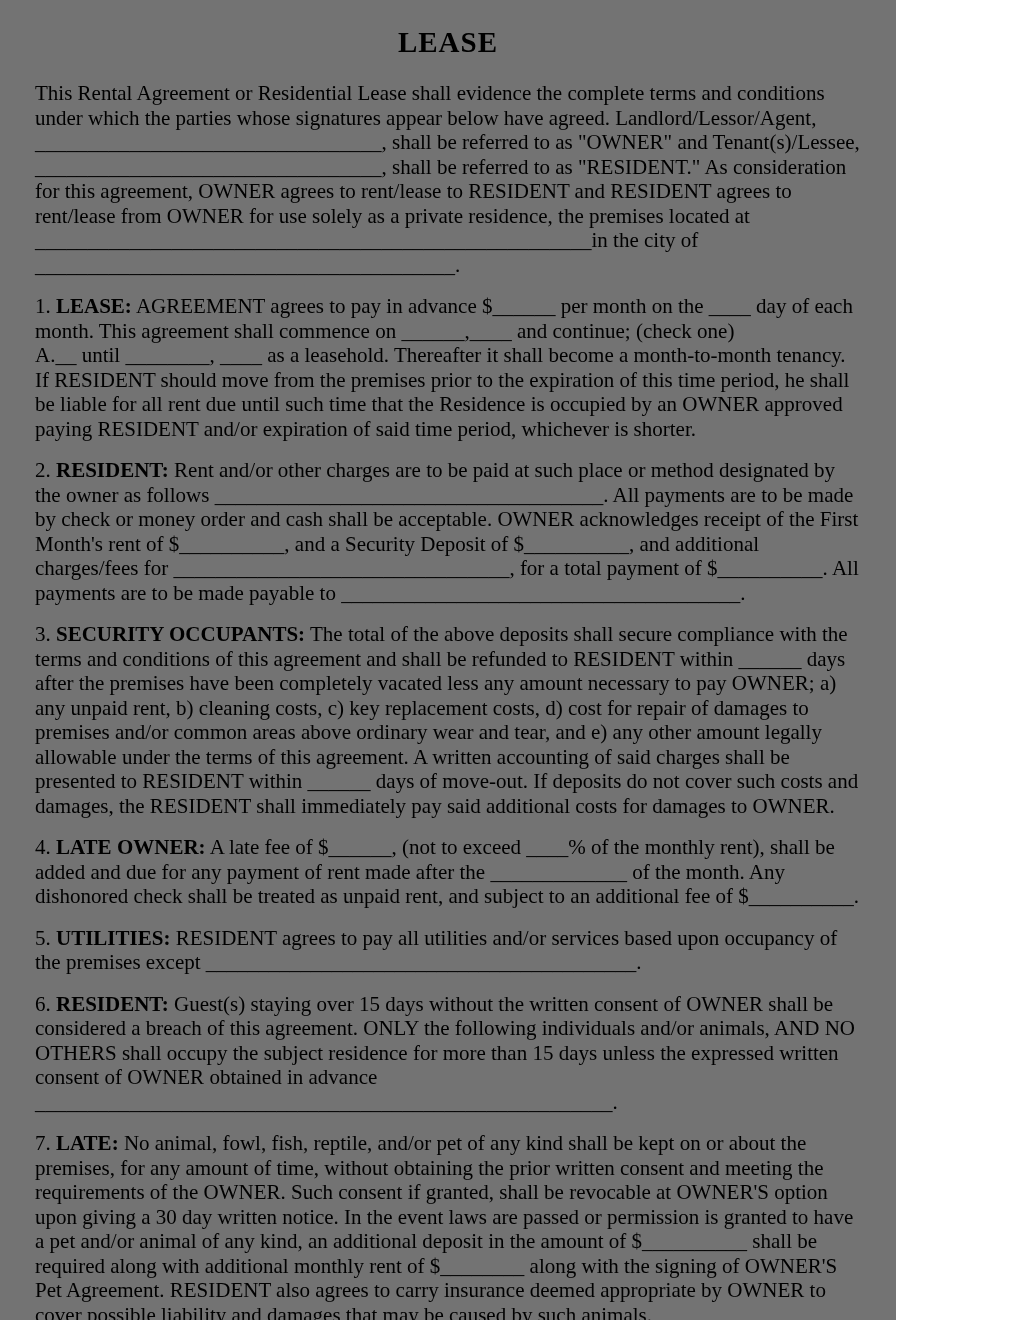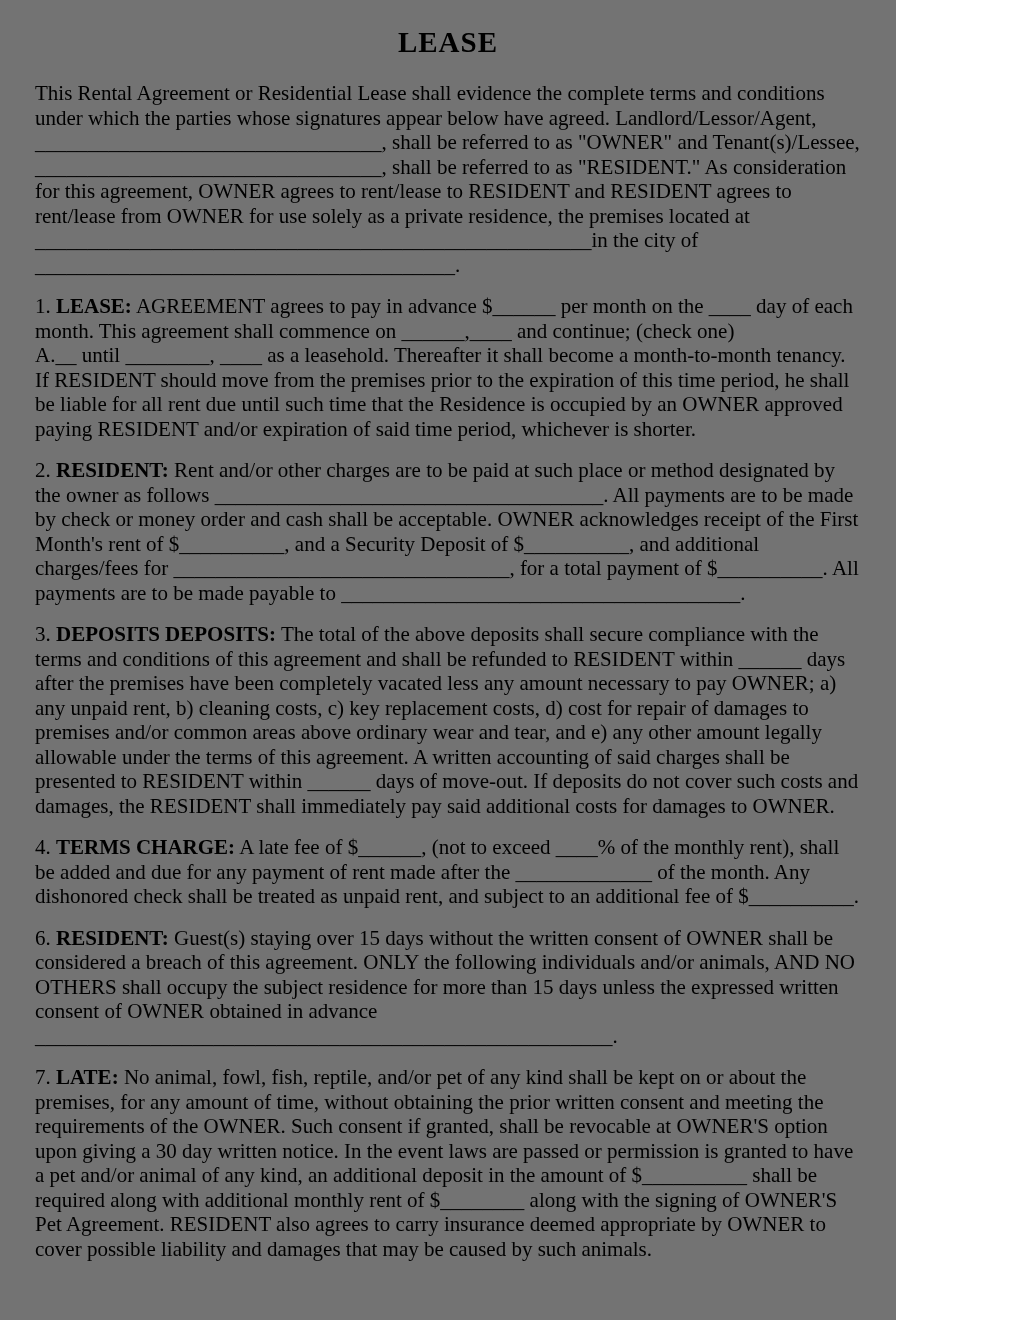--- a/index.html
+++ b/index.html
@@ -69,33 +69,40 @@
     <div class="para">
       <span>2.</span>
       <span class="sec-heading">RESIDENT:</span>
       <span>Rent and/or other charges are to be paid at such place or method designated by the owner as follows _____________________________________. All payments are to be made by check or money order and cash shall be acceptable. OWNER acknowledges receipt of the First Month's rent of $__________, and a Security Deposit of $__________, and additional charges/fees for ________________________________, for a total payment of $__________. All payments are to be made payable to ______________________________________.</span>
     </div>
   </div>
 
   <div class="section body-text">
     <div class="para">
       <span>3.</span>
-      <span class="sec-heading">DEPOSITS DEPOSITS:</span>
+      <span class="sec-heading">SECURITY OCCUPANTS:</span>
       <span>The total of the above deposits shall secure compliance with the terms and conditions of this agreement and shall be refunded to RESIDENT within ______ days after the premises have been completely vacated less any amount necessary to pay OWNER; a) any unpaid rent, b) cleaning costs, c) key replacement costs, d) cost for repair of damages to premises and/or common areas above ordinary wear and tear, and e) any other amount legally allowable under the terms of this agreement. A written accounting of said charges shall be presented to RESIDENT within ______ days of move-out. If deposits do not cover such costs and damages, the RESIDENT shall immediately pay said additional costs for damages to OWNER.</span>
     </div>
   </div>
 
   <div class="section body-text">
     <div class="para">
       <span>4.</span>
-      <span class="sec-heading">TERMS CHARGE:</span>
+      <span class="sec-heading">LATE OWNER:</span>
       <span>A late fee of $______, (not to exceed ____% of the monthly rent), shall be added and due for any payment of rent made after the _____________ of the month. Any dishonored check shall be treated as unpaid rent, and subject to an additional fee of $__________.</span>
     </div>
   </div>
 
+  <div class="section body-text">
+    <div class="para">
+      <span>5.</span>
+      <span class="sec-heading">UTILITIES:</span>
+      <span>RESIDENT agrees to pay all utilities and/or services based upon occupancy of the premises except _________________________________________.</span>
+    </div>
+  </div>
 
   <div class="section body-text">
     <div class="para">
       <span>6.</span>
       <span class="sec-heading">RESIDENT:</span>
       <span>Guest(s) staying over 15 days without the written consent of OWNER shall be considered a breach of this agreement. ONLY the following individuals and/or animals, AND NO OTHERS shall occupy the subject residence for more than 15 days unless the expressed written consent of OWNER obtained in advance _______________________________________________________.</span>
     </div>
   </div>
 
   <div class="section body-text">

